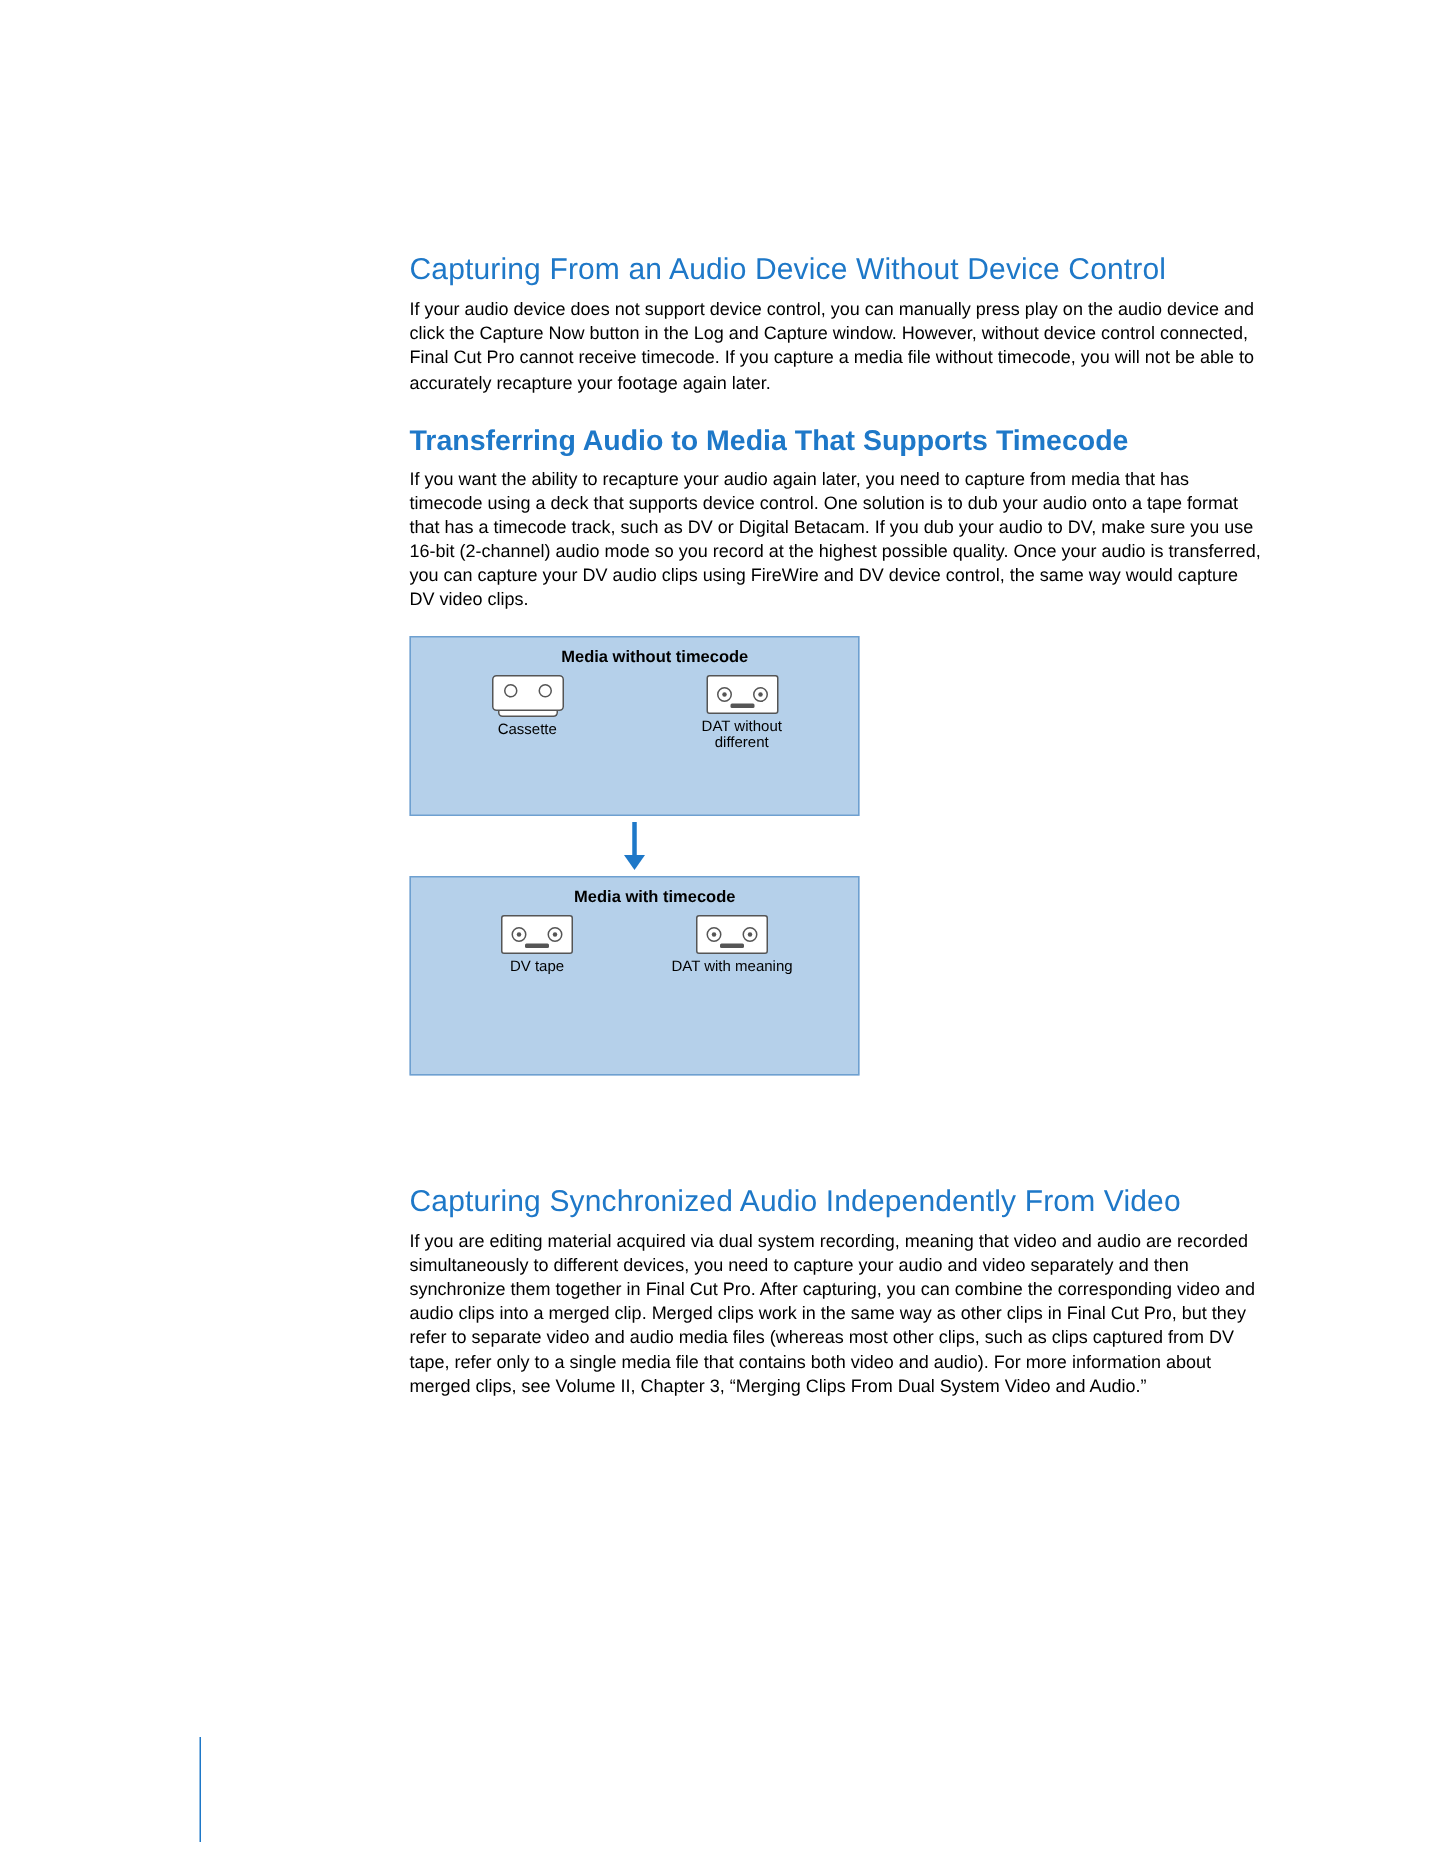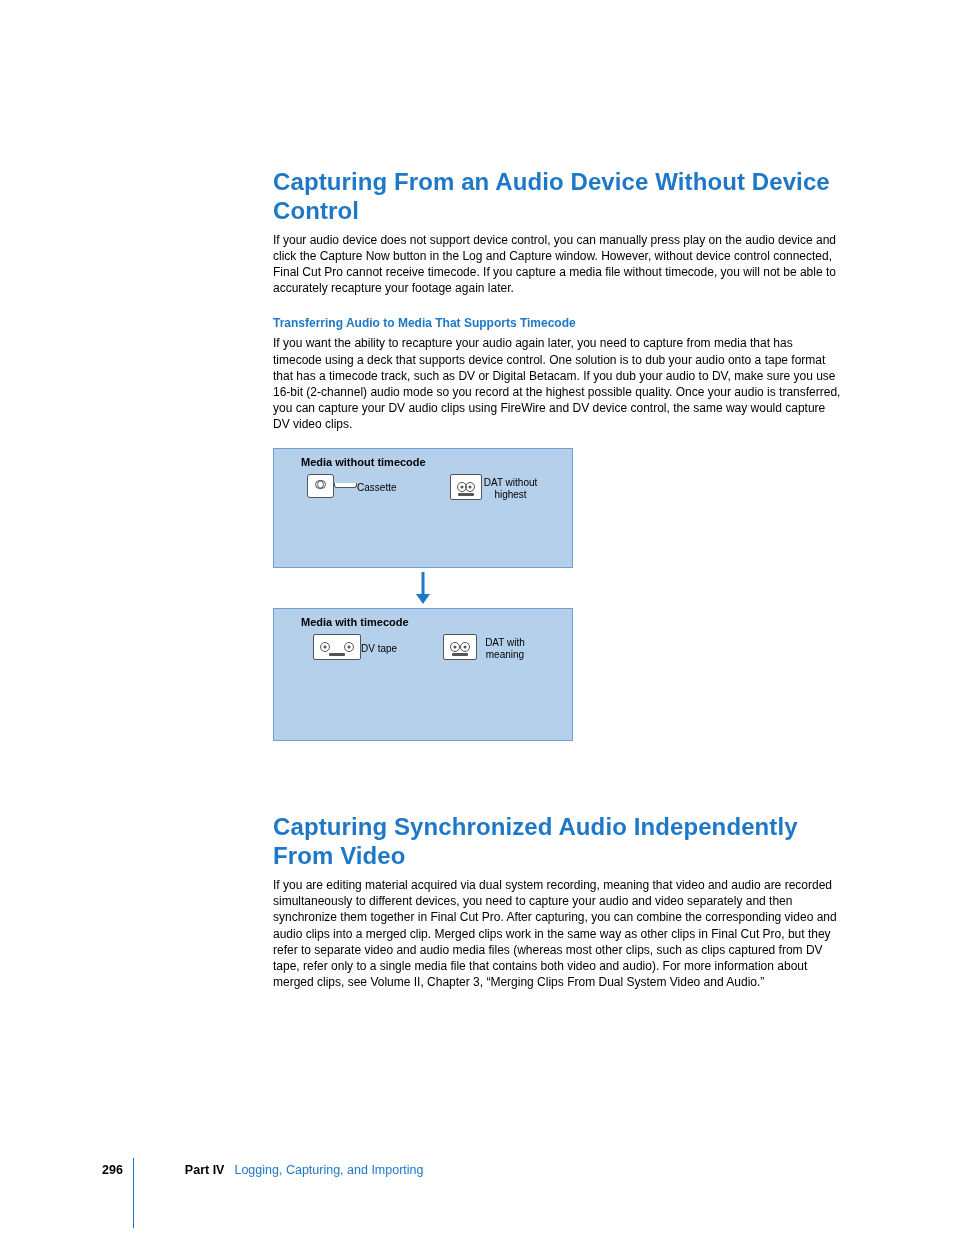--- a/index.html
+++ b/index.html
@@ -1,28 +1,28 @@
 <!DOCTYPE html>
 <html><head>
 <meta charset="utf-8">
 <style>
   * { margin: 0; padding: 0; box-sizing: border-box; }
   html, body { width: 954px; height: 1235px; background: #fff; font-family: "Myriad Pro", "Segoe UI", "Helvetica Neue", Arial, sans-serif; color: #000; }
   .page { position: relative; width: 954px; height: 1235px; }
   .content { position: absolute; left: 273px; top: 168px; width: 570px; }
-  h2.blue { color: #1e78c8; font-weight: 700; font-size: 24px; line-height: 1.2; margin-bottom: 6px; letter-spacing: 0.1px; }
-  h3.blue { color: #1e78c8; font-weight: 600; font-size: 12px; line-height: 1.25; margin-top: 20px; margin-bottom: 4px; }
+  h2.blue { color: #1e78c8; font-weight: 400; font-size: 20px; line-height: 1.2; margin-bottom: 6px; letter-spacing: 0.1px; }
+  h3.blue { color: #1e78c8; font-weight: 600; font-size: 19px; line-height: 1.25; margin-top: 20px; margin-bottom: 4px; }
   p.body { font-size: 12px; line-height: 1.35; color: #000; font-weight: 400; }
   .section2 { margin-top: 72px; }
   .diagram { margin-top: 16px; width: 300px; }
   .panel { background: #b5d0ea; border: 1px solid #6ea0d0; }
   .panel-top { height: 120px; position: relative; }
-  .panel-title { font-size: 11px; font-weight: 700; padding-top: 7px; color: #000; padding-left: 27px; }
+  .panel-title { font-size: 11px; font-weight: 700; text-align: center; padding-top: 7px; color: #000; padding-left: 27px; }
   .row { display: flex; justify-content: space-around; align-items: flex-start; margin-top: 6px; padding: 0 6px; }
-  .item { display: flex; flex-direction: row; align-items: center; width: 90px; }
+  .item { display: flex; flex-direction: column; align-items: center; width: 90px; }
   .item-label { font-size: 10px; text-align: center; color: #000; line-height: 1.15; margin-top: 3px; }
   .arrow-wrap { height: 40px; display: flex; justify-content: center; align-items: center; }
   .panel-bottom { height: 133px; position: relative; }
   .row2 { display: flex; justify-content: center; gap: 40px; align-items: flex-end; margin-top: 6px; }
   .row2 .item { width: 90px; }
   
   .cd { width: 48px; height: 48px; border-radius: 50%; background: radial-gradient(circle at 35% 35%, #fff 0%, #eef 35%, #dde 60%, #ccd 100%); border: 1px solid #9bb; position: relative; box-shadow: inset -2px -2px 4px rgba(0,0,0,0.08); }
   .cd::after { content:""; position:absolute; left:50%; top:50%; width:16px; height:16px; border-radius:50%; background:#fff; border:2px solid #9bc; transform: translate(-50%,-50%); }
   .cd::before { content:""; position:absolute; left:50%; top:50%; width:6px; height:6px; border-radius:50%; background:#b5d0ea; transform: translate(-50%,-50%); z-index:2; }
   
@@ -66,21 +66,21 @@
             </div>
             <div class="cassette-base"></div>
             <div class="item-label">Cassette</div>
           </div>
           <div class="item">
             <div class="tape">
               <div class="hub l"></div>
                 <div class="hub r"></div>
                 <div class="slot"></div>
             </div>
-            <div class="item-label">DAT without highest</div>
+            <div class="item-label">DAT without different</div>
           </div>
         </div>
       </div>
 
       <div class="arrow-wrap">
         <svg width="20" height="36" viewBox="0 0 20 36">
           <line x1="10" y1="2" x2="10" y2="26" stroke="#1e78c8" stroke-width="3"></line>
           <polygon points="10,34 3,24 17,24" fill="#1e78c8"></polygon>
         </svg>
       </div>
@@ -108,19 +108,14 @@
       </div>
     </div>
 
     <div class="section2">
       <h2 class="blue">Capturing Synchronized Audio Independently From Video</h2>
       <p class="body">If you are editing material acquired via dual system recording, meaning that video and audio are recorded simultaneously to different devices, you need to capture your audio and video separately and then synchronize them together in Final Cut Pro. After capturing, you can combine the corresponding video and audio clips into a merged clip. Merged clips work in the same way as other clips in Final Cut Pro, but they refer to separate video and audio media files (whereas most other clips, such as clips captured from DV tape, refer only to a single media file that contains both video and audio). For more information about merged clips, see Volume II, Chapter 3, “Merging Clips From Dual System Video and Audio.”</p>
     </div>
 
   </div>
 
-  <div class="footer">
-    <span class="pn">296</span>
-    <span class="part">Part IV</span>
-    <span class="sect">Logging, Capturing, and Importing</span>
-  </div>
   <div class="vline"></div>
 </div>
 
 </body></html>

